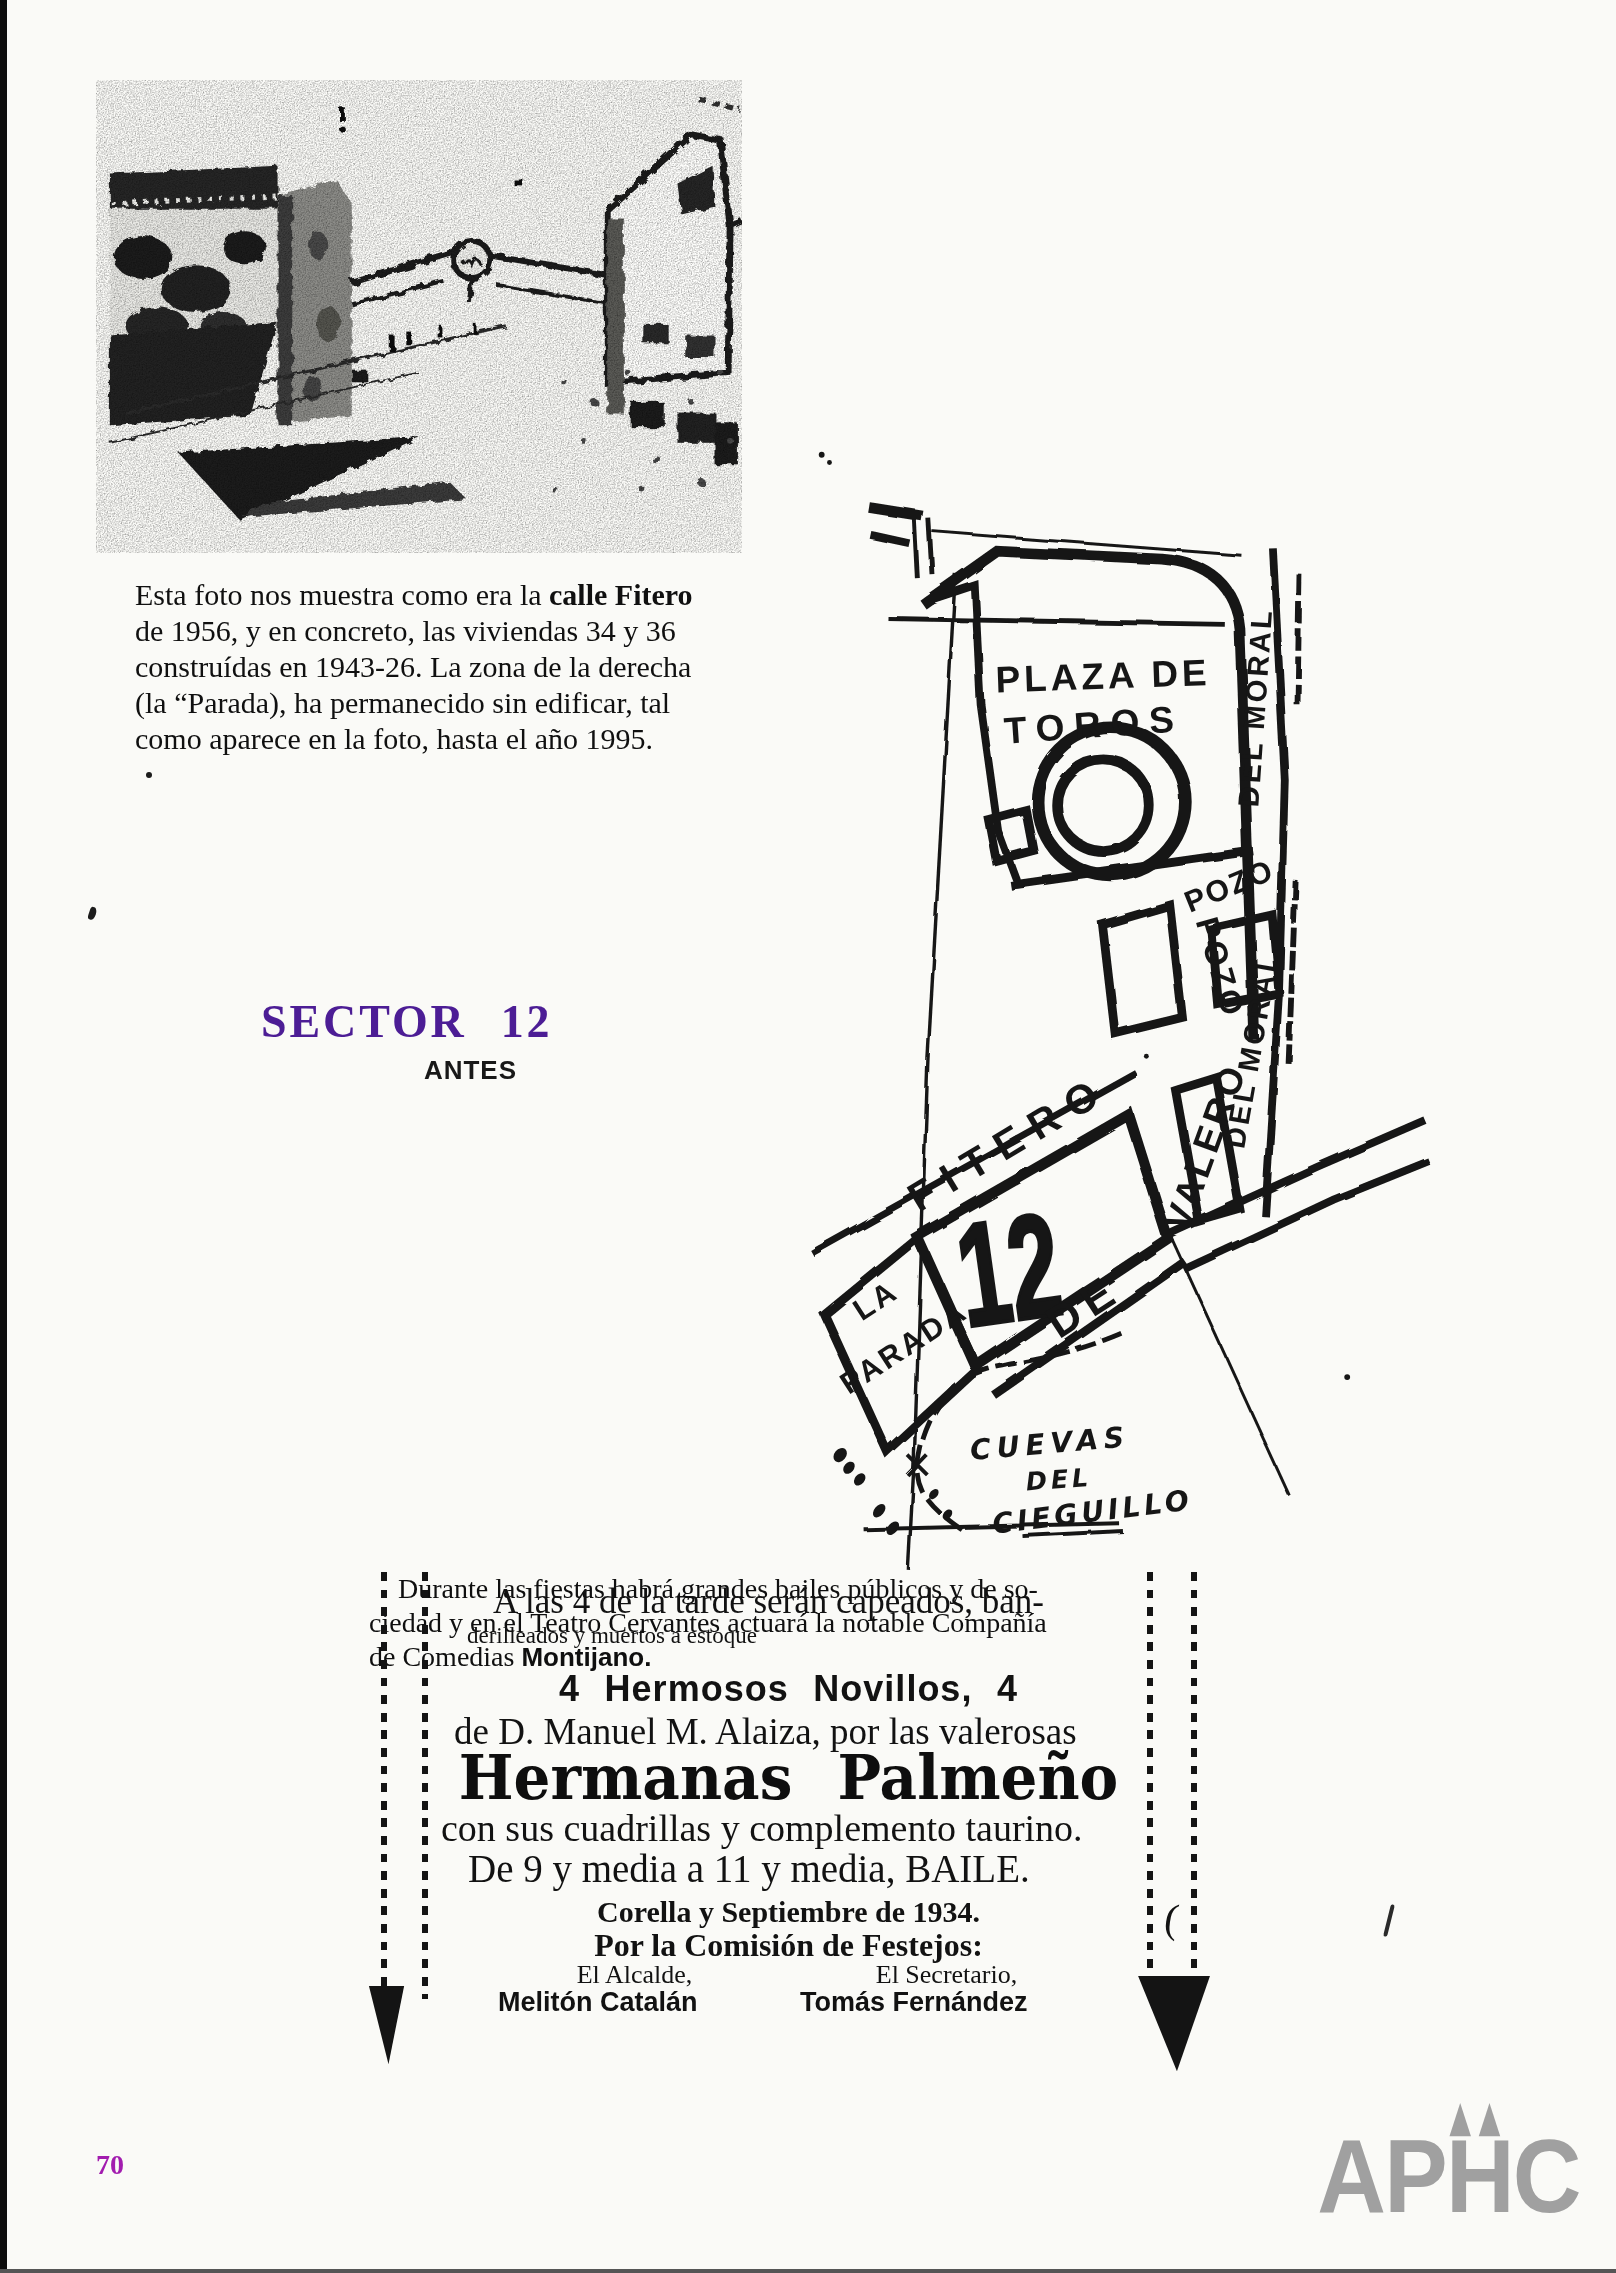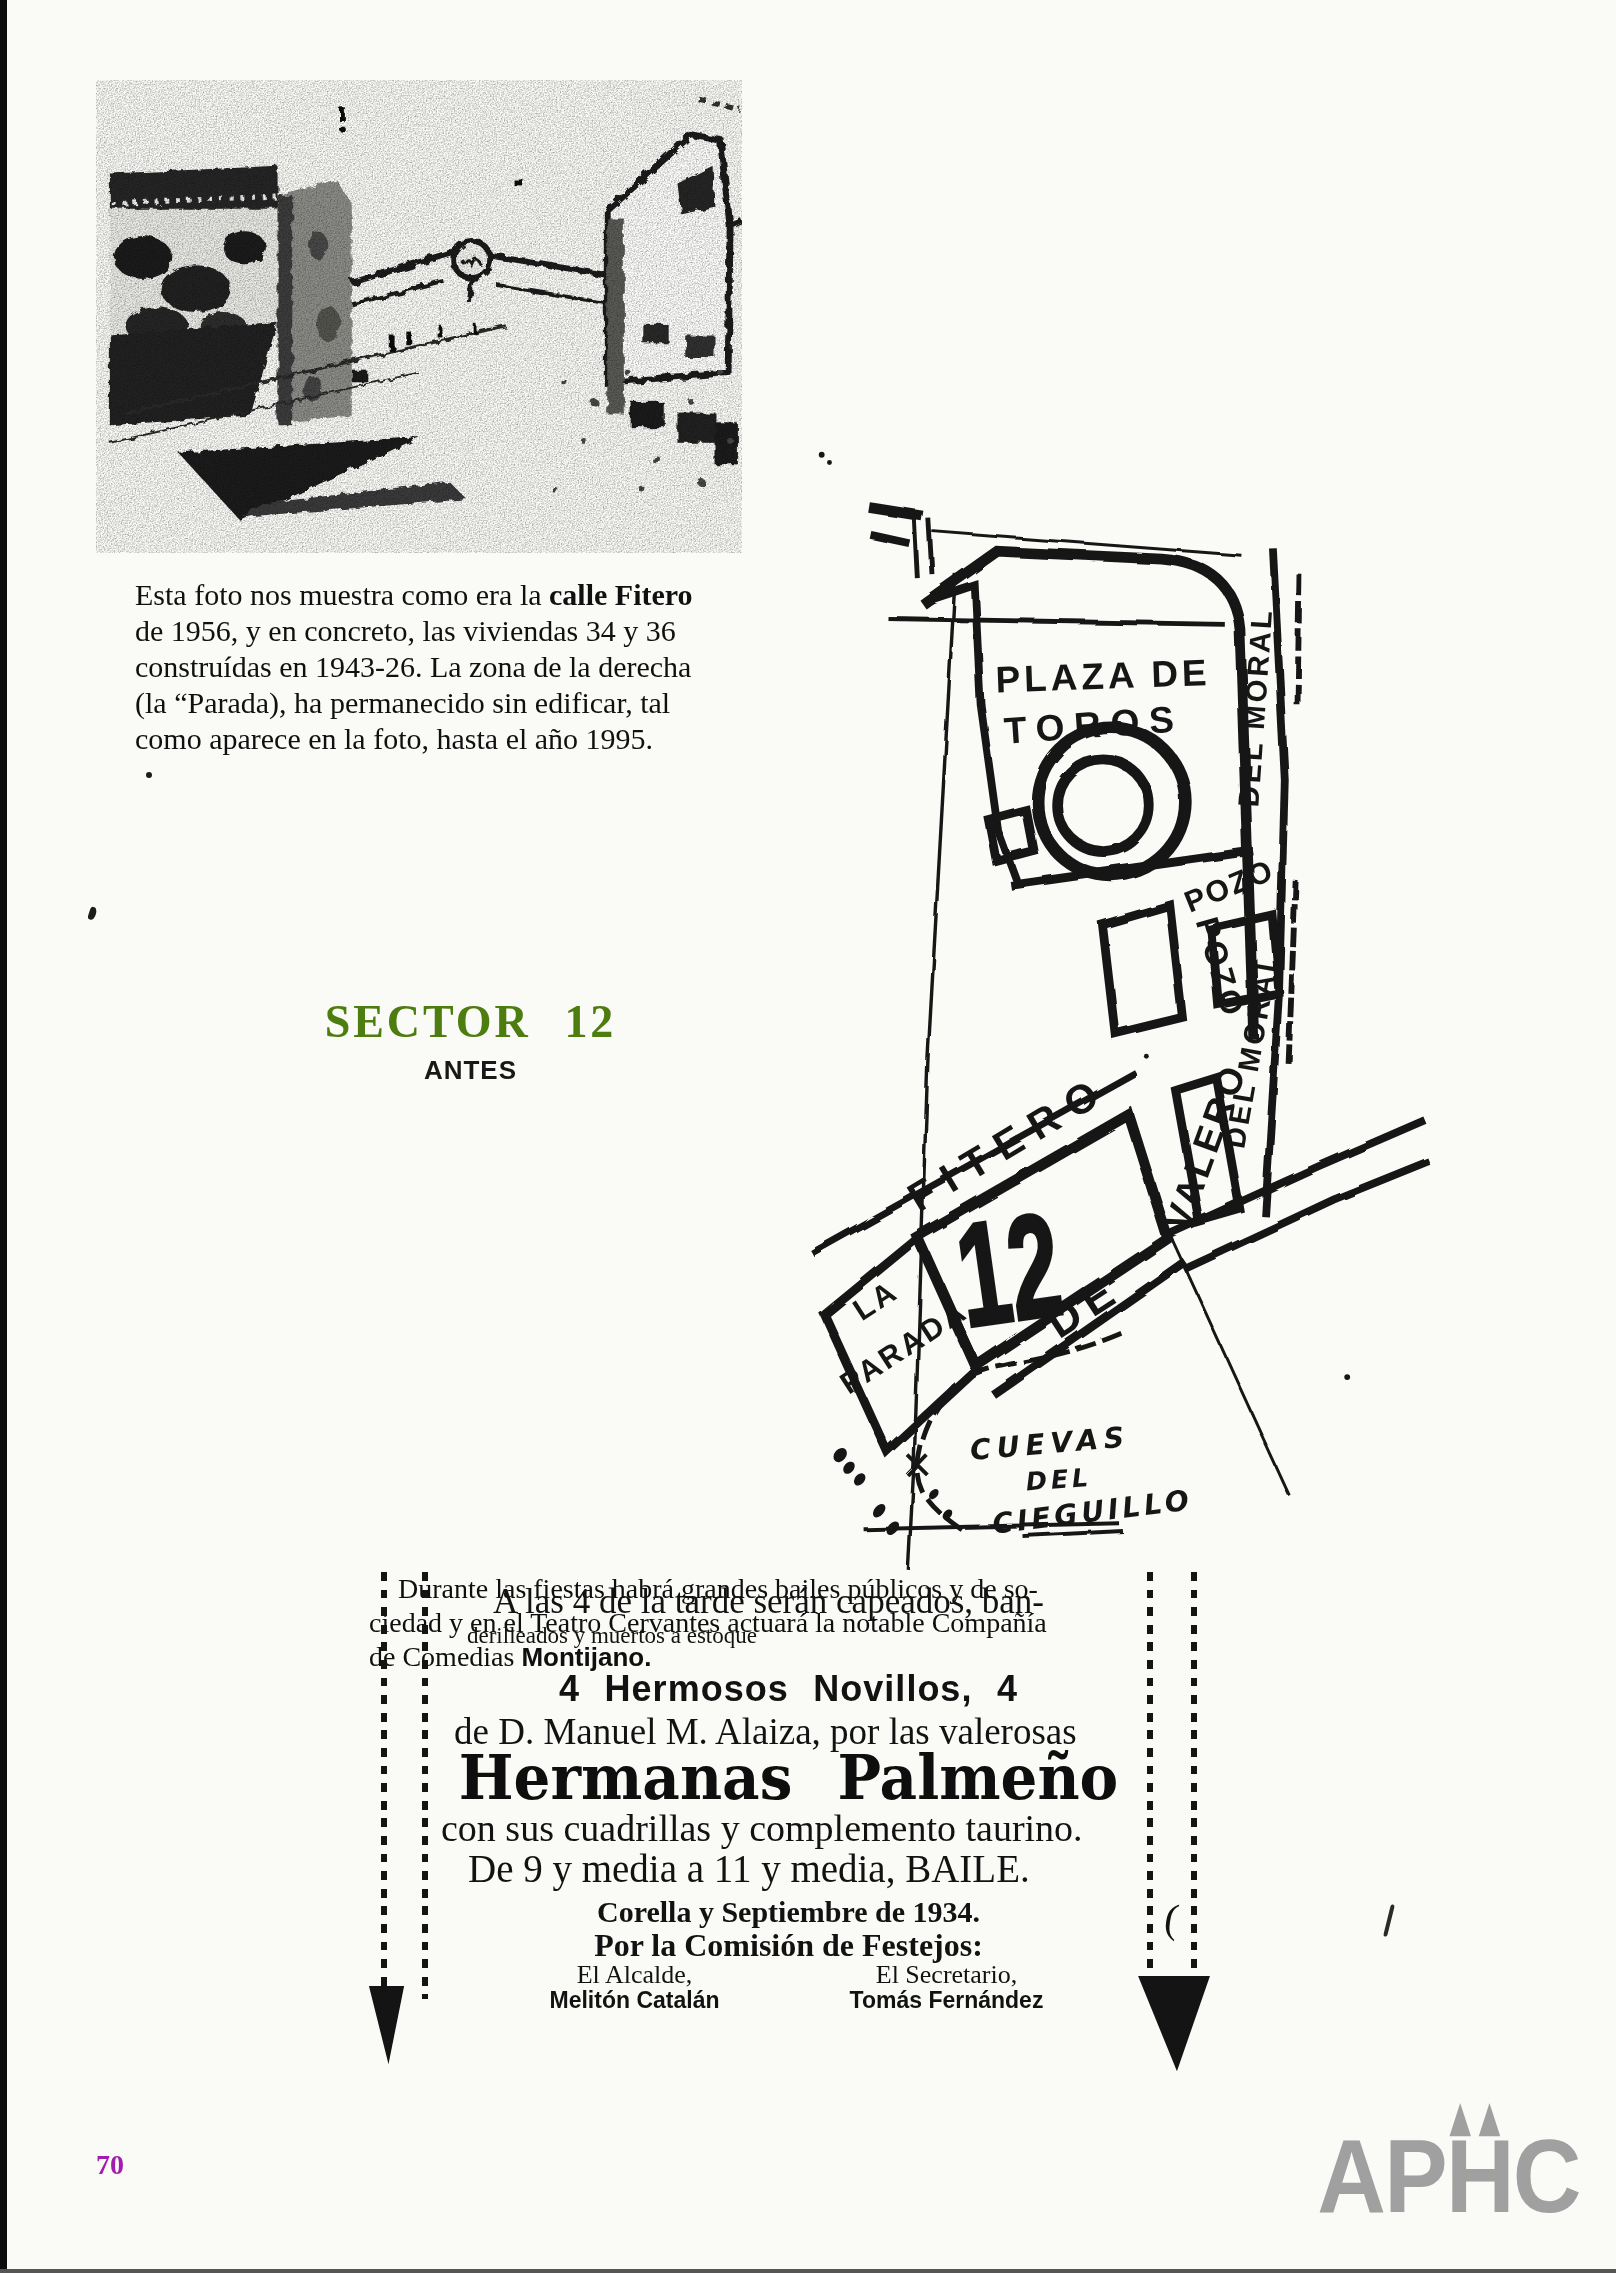--- a/index.html
+++ b/index.html
@@ -5,22 +5,22 @@
   html,body{margin:0;padding:0;background:#888;}
   #page{position:relative;width:1617px;height:2273px;background:#fafaf7;overflow:hidden;
         font-family:"Liberation Serif",serif;color:#141414;}
   .abs{position:absolute;}
   #edge-left{left:0;top:0;width:6.8px;height:2273px;background:#0d0d0d;}
   #edge-bottom{left:0;top:2269px;width:1617px;height:3.9px;background:#555;}
   
   #intro{left:135px;top:577px;width:673px;font-size:30px;line-height:36px;color:#101010;}
   #intro .b{font-weight:bold;}
   
-  #sector-title{left:261px;top:995px;width:419px;text-align:center;font-size:46px;font-weight:bold;
-                letter-spacing:2.9px;word-spacing:19.5px;color:#4d7c0f;}
+  #sector-title{left:261px;top:995px;width:419px;font-size:46px;font-weight:bold;
+                letter-spacing:2.9px;word-spacing:19.5px;color:#4c1d95;}
   #sector-subtitle{left:261px;top:1055px;width:419px;text-align:center;font-family:"Liberation Sans",sans-serif;
                    font-size:26px;font-weight:bold;letter-spacing:1px;color:#181818;}
   
   #poster{left:369px;top:1572px;width:847px;height:575px;font-size:35px;color:#121212;}
   .dotline{position:absolute;top:0;height:421px;width:5.9px;
            background:repeating-linear-gradient(to bottom,#141414 0 8.8px,transparent 8.8px 17.6px);}
   #dot-l1{left:11.7px;} #dot-l2{left:53px;height:427px;} #dot-r1{left:778px;height:425px;} #dot-r2{left:822px;}
   .pline{position:absolute;white-space:nowrap;}
   #p-l1{left:124px;top:9.8px;font-size:35px;}
   #p-l2{left:98px;top:51px;font-size:23px;}
@@ -28,21 +28,21 @@
               font-weight:bold;font-size:36px;word-spacing:13.7px;letter-spacing:1px;}
   #p-ganadero{left:85px;top:138px;font-size:37px;}
   #p-headline{left:78px;top:172px;width:683px;text-align:center;font-family:"DejaVu Serif",serif;
               font-weight:bold;font-size:58px;word-spacing:25px;transform:scaleY(1.06);color:#0e0e0e;}
   #p-consus{left:72px;top:234px;font-size:38px;}
   #p-de9{left:99px;top:274px;font-size:39px;}
   #p-corella{left:78px;top:323px;width:683px;text-align:center;font-size:30px;font-weight:bold;}
   #p-comision{left:78px;top:355px;width:683px;text-align:center;font-size:32px;font-weight:bold;}
   .col-role{position:absolute;top:388px;font-size:26px;text-align:center;width:273px;}
   .col-name{position:absolute;top:415px;font-family:"Liberation Sans",sans-serif;font-weight:bold;
-            font-size:23px;text-align:center;width:273px;}
+            font-size:27px;text-align:left;width:273px;}
   #p-role1{left:129px;} #p-name1{left:129px;} #p-role2{left:431px;width:293px;} #p-name2{left:431px;width:293px;}
   #p-footer{left:86px;top:451px;width:683px;font-size:28px;line-height:34px;color:#0f0f0f;}
   #p-footer .ind{display:inline-block;width:29px;}
   #p-footer .b{font-weight:bold;font-family:"Liberation Sans",sans-serif;font-size:26px;}
   .arrow{position:absolute;}
   #p-paren{left:796px;top:322px;font-size:41px;transform:rotate(8deg);}
   
   #page-number{left:96px;top:2149px;font-size:28px;font-weight:bold;color:#a21caf;}
   
   .speck{position:absolute;background:#1c1c1c;border-radius:50%;}

